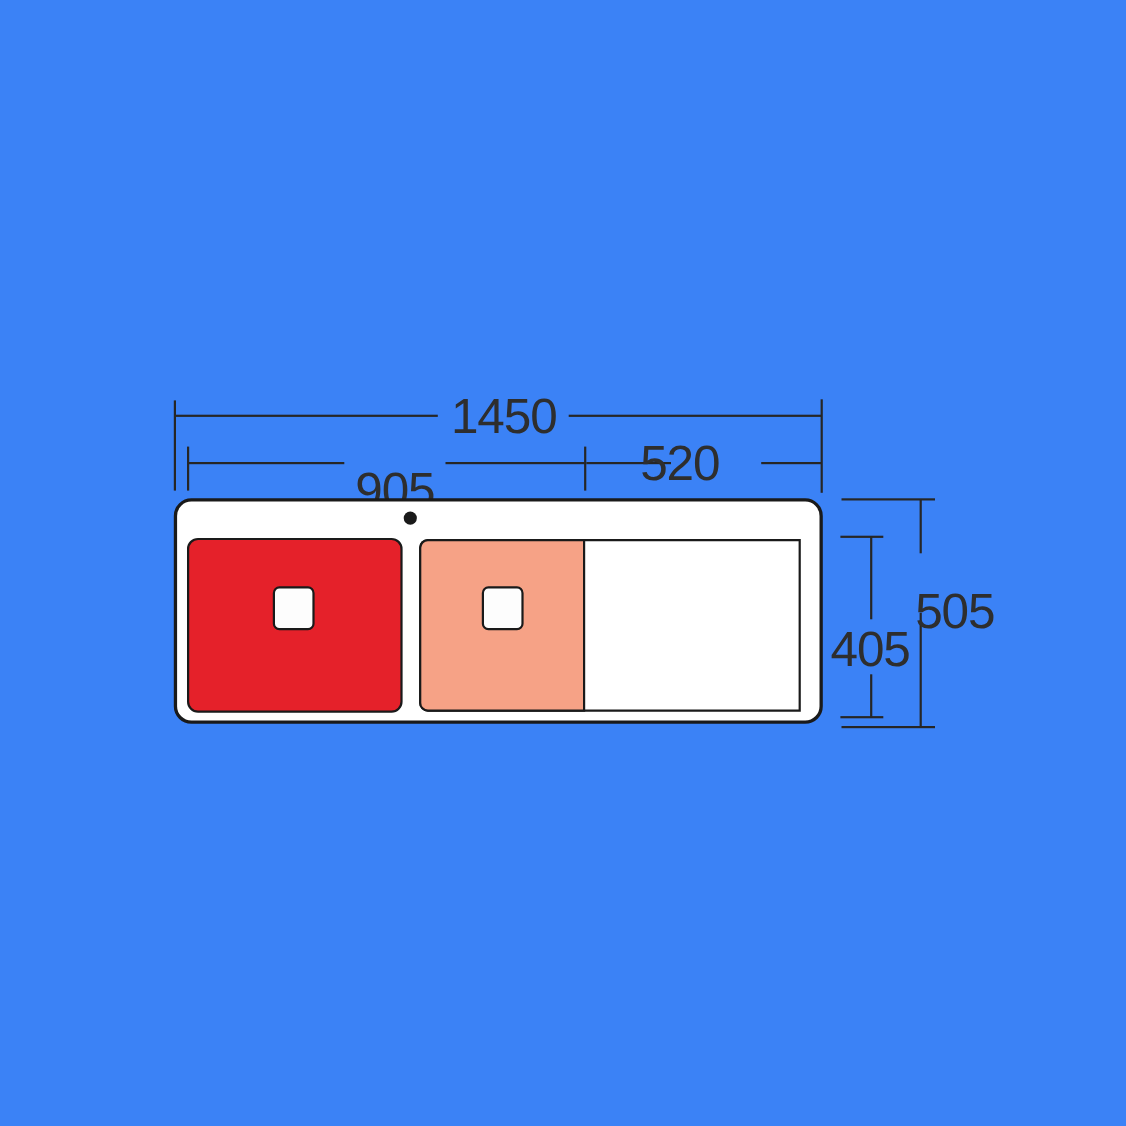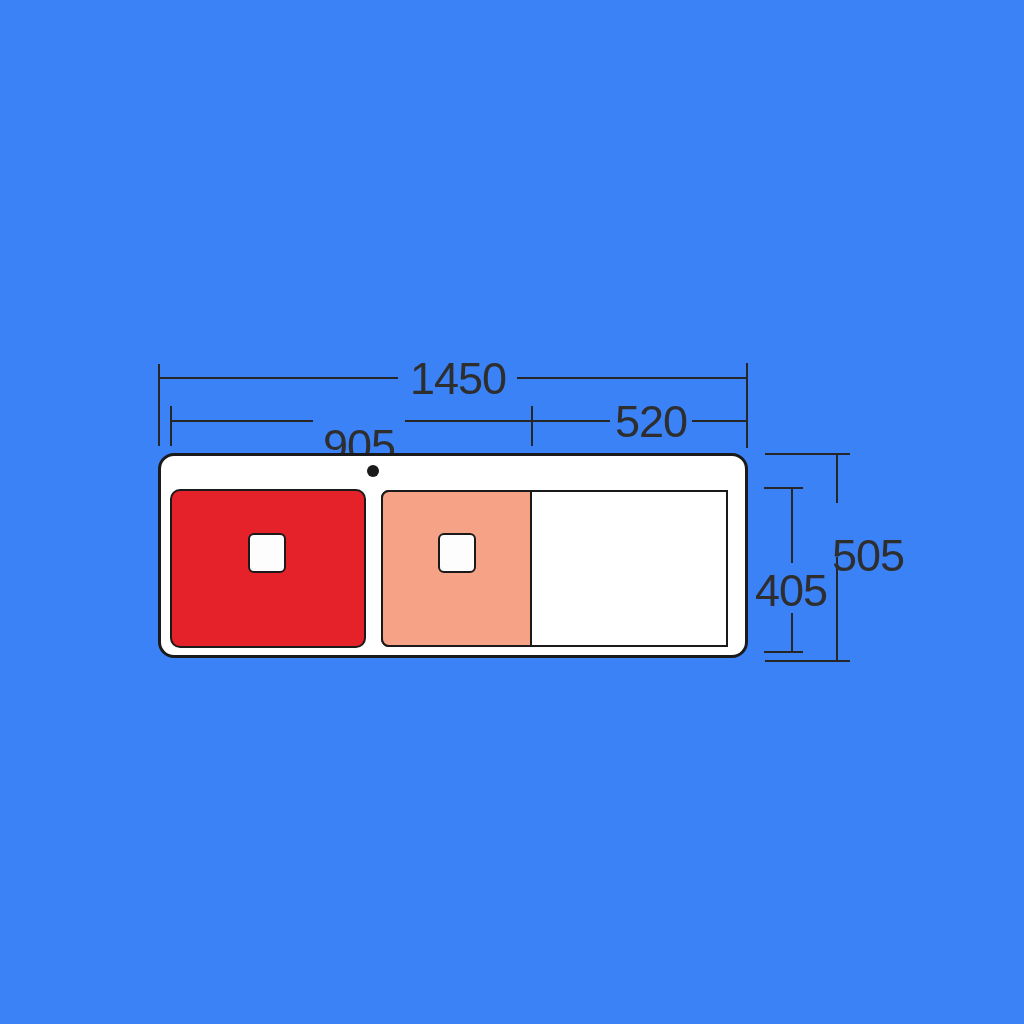--- a/index.html
+++ b/index.html
@@ -101,21 +101,21 @@
   <div class="dim-label" style="left:458px; top:378px;">1450</div>
 
   <div class="vline" style="left:170px; top:406px; height:40px;"></div>
   <div class="vline" style="left:531px; top:406px; height:40px;"></div>
   <div class="hline" style="left:171px; top:420px; width:142px;"></div>
   <div class="hline" style="left:405px; top:420px; width:127px;"></div>
   <div class="dim-label" style="left:359px; top:421px;margin-top:24px;">905</div>
 
   <div class="hline" style="left:533px; top:420px; width:77px;"></div>
   <div class="hline" style="left:692px; top:420px; width:55px;"></div>
-  <div class="dim-label" style="left:651px; top:421px;">520</div>
+  <div class="dim-label" style="left:618px; top:421px;">520</div>
 
   <div class="hline" style="left:765px; top:453px; width:85px;"></div>
   <div class="hline" style="left:765px; top:660px; width:85px;"></div>
   <div class="vline" style="left:836px; top:454px; height:49px;"></div>
   <div class="vline" style="left:836px; top:557px; height:104px;"></div>
   <div class="dim-label" style="left:868px; top:531px;margin-top:24px;">505</div>
 
   <div class="hline" style="left:764px; top:487px; width:39px;"></div>
   <div class="hline" style="left:764px; top:651px; width:39px;"></div>
   <div class="vline" style="left:791px; top:488px; height:75px;"></div>

